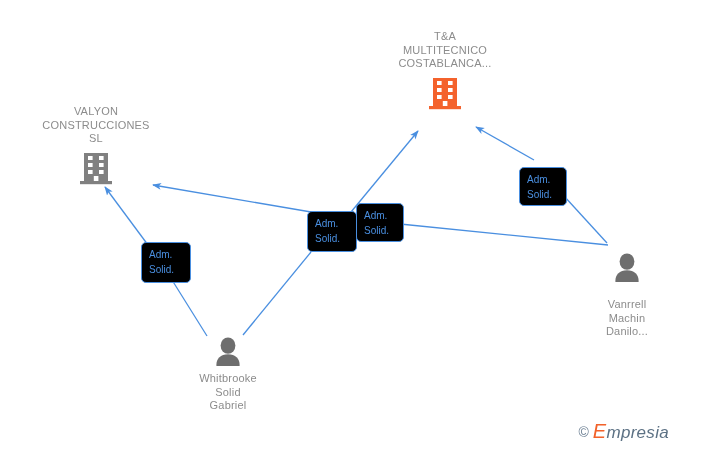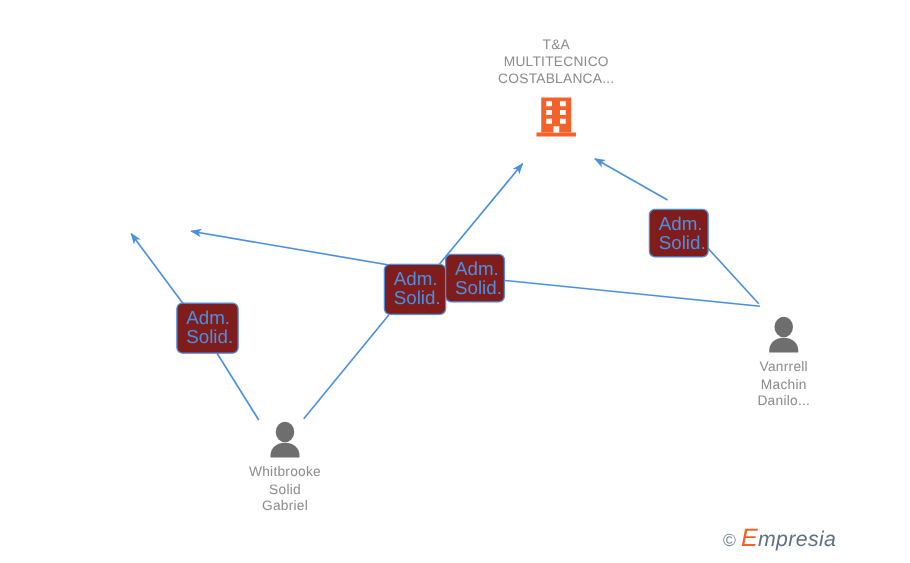--- a/index.html
+++ b/index.html
@@ -28,26 +28,26 @@
   }
   .node-label.company{color:#8c8c8c;}
 
   .icon-wrap{display:flex;justify-content:center;align-items:flex-end;}
 
   
   .rel-box{
     position:absolute;
     border:1.4px solid #4a8fe0;
     border-radius:5px;
-    background:#7f1d1d;
+    background:#000000;
     color:#4a8fe0;
-    font-size:15px;
+    font-size:10px;
     line-height:15px;
     padding:4px 7px 5px 7px;
-    text-align:center;
+    text-align:left;
     white-space:pre-line;
     box-sizing:border-box;
   }
 
   
   #watermark{
     position:absolute;right:8px;bottom:7px;
     display:flex;align-items:center;gap:4px;
     user-select:none;
   }
@@ -100,29 +100,49 @@
           <rect x="8" y="11" width="4.6" height="4"></rect>
           <rect x="19" y="11" width="4.6" height="4"></rect>
           <rect x="8" y="18" width="4.6" height="4"></rect>
           <rect x="19" y="18" width="4.6" height="4"></rect>
           <rect x="13.8" y="24" width="4.6" height="5"></rect>
         </g>
       </svg>
     </div>
   </div>
 
+  <div class="node" style="left:16px;top:105px;width:160px;">
+    <div class="node-label company">VALYON
+CONSTRUCCIONES
+SL</div>
+    <div class="icon-wrap" style="margin-top:6px;">
+      <svg width="32" height="33" viewBox="0 0 32 33">
+        <rect x="4" y="1" width="24" height="28" fill="#808080"></rect>
+        <rect x="0" y="29" width="32" height="3.2" fill="#808080"></rect>
+        <g fill="#ffffff">
+          <rect x="8" y="4" width="4.6" height="4"></rect>
+          <rect x="19" y="4" width="4.6" height="4"></rect>
+          <rect x="8" y="11" width="4.6" height="4"></rect>
+          <rect x="19" y="11" width="4.6" height="4"></rect>
+          <rect x="8" y="18" width="4.6" height="4"></rect>
+          <rect x="19" y="18" width="4.6" height="4"></rect>
+          <rect x="13.8" y="24" width="4.6" height="5"></rect>
+        </g>
+      </svg>
+    </div>
+  </div>
 
   <div class="node" style="left:566px;top:253px;width:122px;">
     <div class="icon-wrap">
       <svg width="34" height="30" viewBox="0 0 34 30">
         <ellipse cx="17" cy="8.6" rx="7.4" ry="8.2" fill="#6e6e6e"></ellipse>
         <path d="M17 17.2c-7.4 0-11.6 4.6-11.6 10.2 0 1.1 0 1.6 0 1.6h23.2s0-.5 0-1.6c0-5.6-4.2-10.2-11.6-10.2z" fill="#6e6e6e"></path>
       </svg>
     </div>
-    <div class="node-label" style="margin-top:5px;">Vanrrell
+    <div class="node-label" style="margin-top:15px;">Vanrrell
 Machin
 Danilo...</div>
   </div>
 
   <div class="node" style="left:166px;top:337px;width:124px;">
     <div class="icon-wrap">
       <svg width="34" height="30" viewBox="0 0 34 30">
         <ellipse cx="17" cy="8.6" rx="7.4" ry="8.2" fill="#6e6e6e"></ellipse>
         <path d="M17 17.2c-7.4 0-11.6 4.6-11.6 10.2 0 1.1 0 1.6 0 1.6h23.2s0-.5 0-1.6c0-5.6-4.2-10.2-11.6-10.2z" fill="#6e6e6e"></path>
       </svg>

